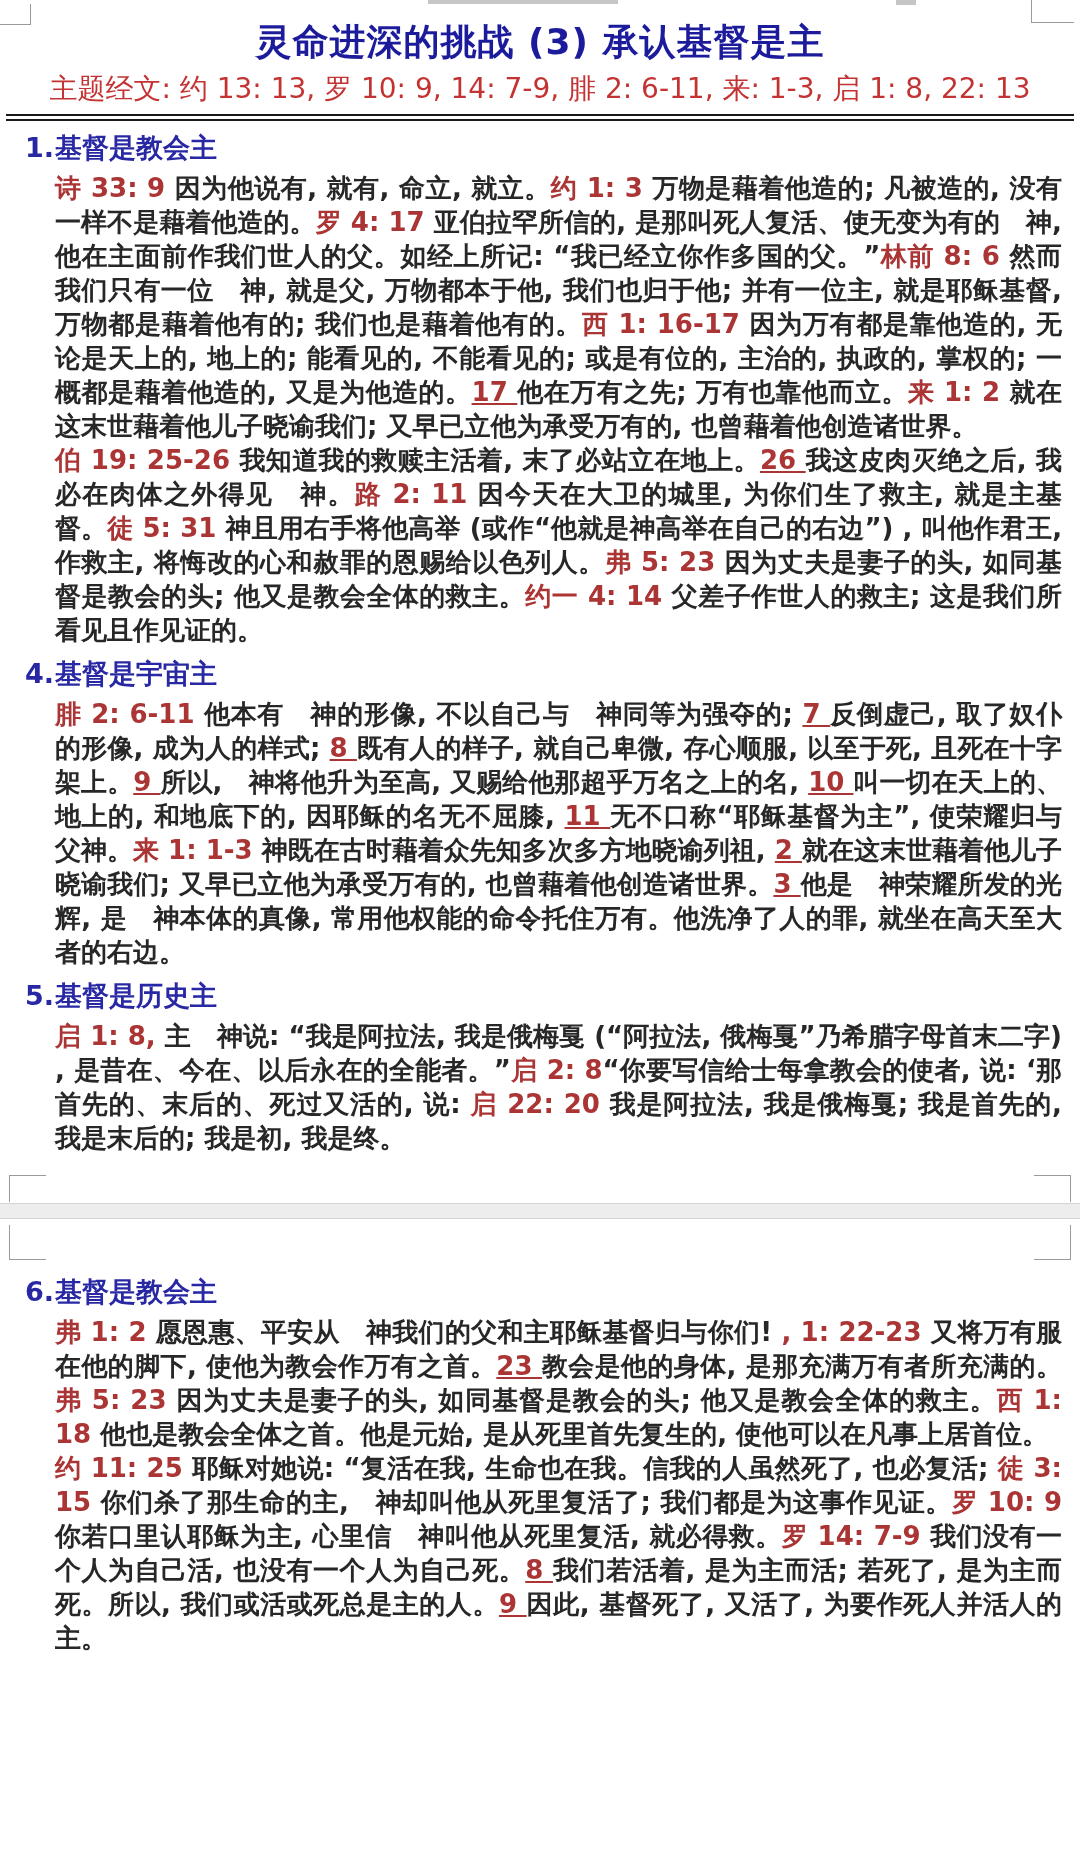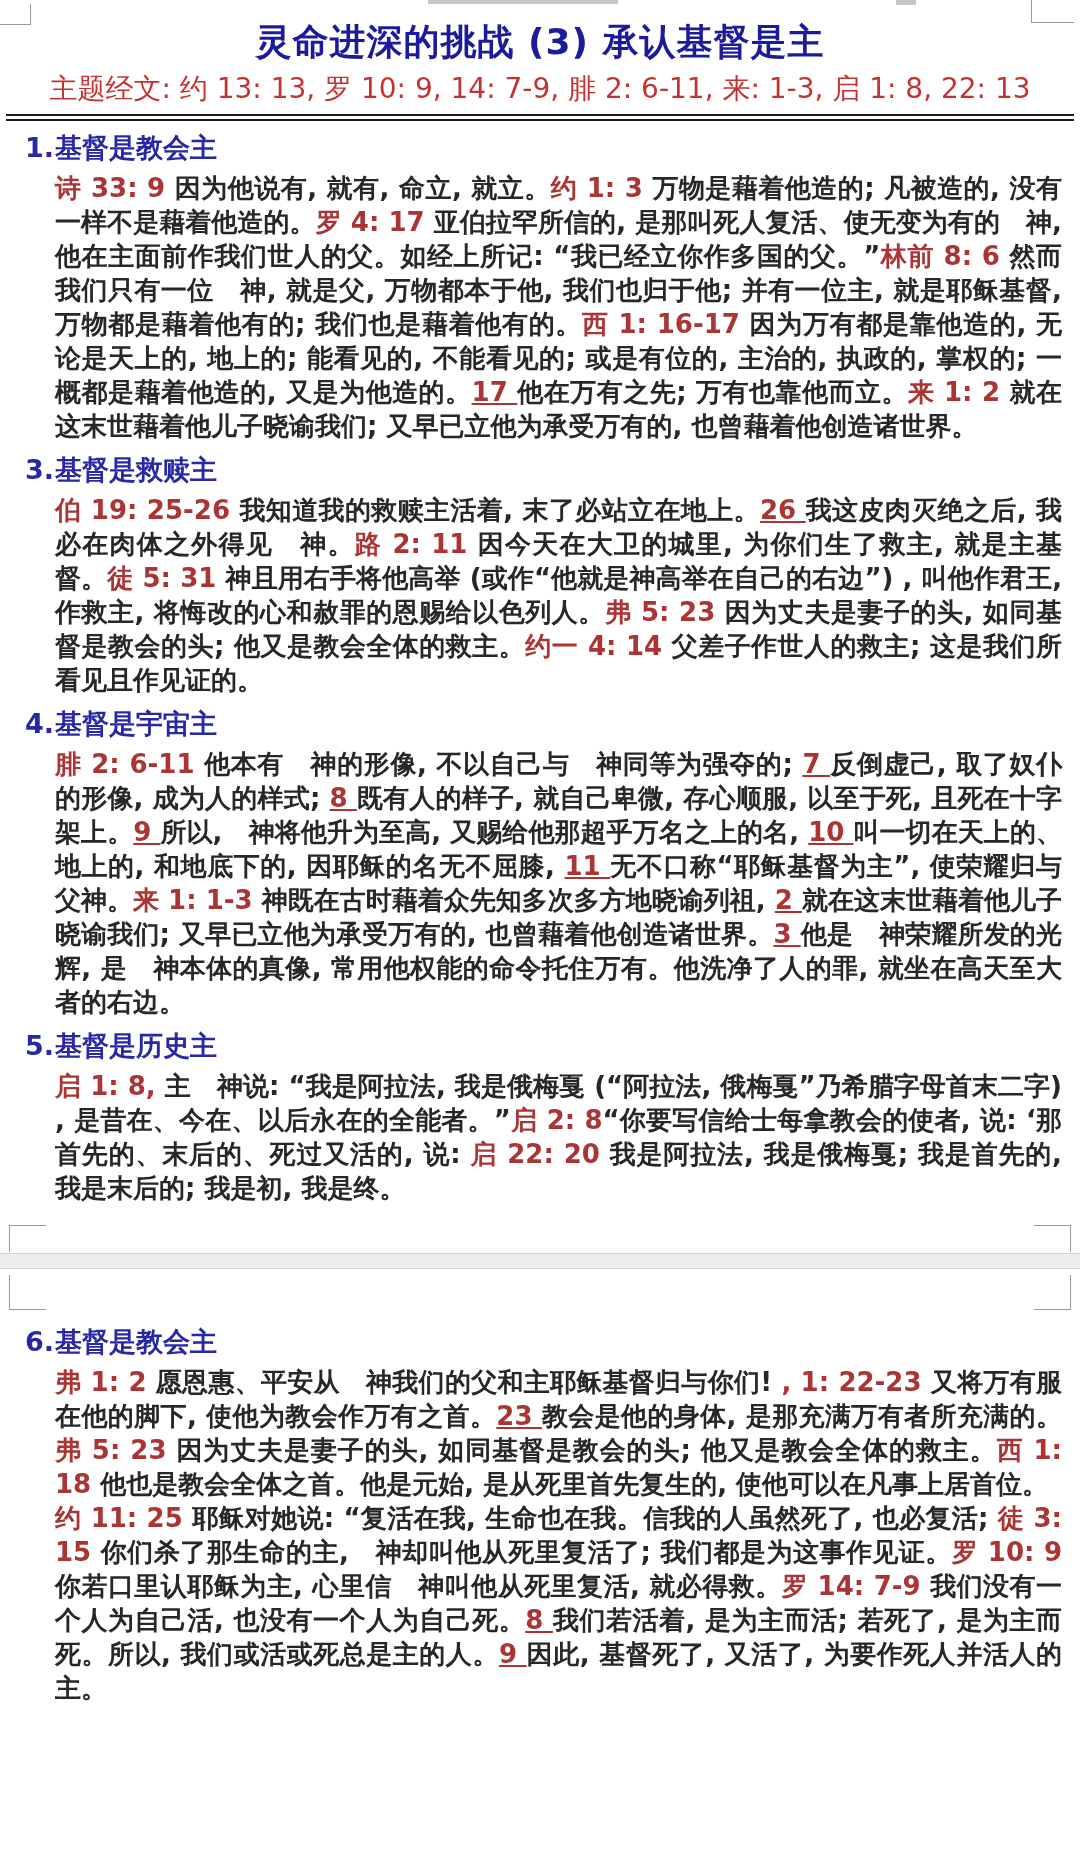--- a/index.html
+++ b/index.html
@@ -57,21 +57,20 @@
 </header>
 
 <main id="sections-page1">
     <section>
       <h2 class="sec"><span class="num">1. </span><span>基督是教会主</span></h2>
       <p class="body"><span class="ref">诗 33: 9 </span><span>因为他说有, 就有, 命立, 就立。</span><span class="ref">约 1: 3 </span><span>万物是藉着他造的; 凡被造的, 没有一样不是藉着他造的。</span><span class="ref">罗 4: 17 </span><span>亚伯拉罕所信的, 是那叫死人复活、使无变为有的　神, 他在主面前作我们世人的父。如经上所记: “我已经立你作多国的父。”</span><span class="ref">林前 8: 6 </span><span>然而我们只有一位　神, 就是父, 万物都本于他, 我们也归于他; 并有一位主, 就是耶稣基督, 万物都是藉着他有的; 我们也是藉着他有的。</span><span class="ref">西 1: 16-17 </span><span>因为万有都是靠他造的, 无论是天上的, 地上的; 能看见的, 不能看见的; 或是有位的, 主治的, 执政的, 掌权的; 一概都是藉着他造的, 又是为他造的。</span><span class="refnum">17 </span><span>他在万有之先; 万有也靠他而立。</span><span class="ref">来 1: 2 </span><span>就在这末世藉着他儿子晓谕我们; 又早已立他为承受万有的, 也曾藉着他创造诸世界。</span></p>
     </section>
     <section>
     </section>
     <section>
-      <h2 class="sec"><span class="num">3. </span><span>基督是救赎主</span></h2>
       <p class="body"><span class="ref">伯 19: 25-26 </span><span>我知道我的救赎主活着, 末了必站立在地上。</span><span class="refnum">26 </span><span>我这皮肉灭绝之后, 我必在肉体之外得见　神。</span><span class="ref">路 2: 11 </span><span>因今天在大卫的城里, 为你们生了救主, 就是主基督。</span><span class="ref">徒 5: 31 </span><span>神且用右手将他高举 (或作“他就是神高举在自己的右边”) , 叫他作君王, 作救主, 将悔改的心和赦罪的恩赐给以色列人。</span><span class="ref">弗 5: 23 </span><span>因为丈夫是妻子的头, 如同基督是教会的头; 他又是教会全体的救主。</span><span class="ref">约一 4: 14 </span><span>父差子作世人的救主; 这是我们所看见且作见证的。</span></p>
     </section>
     <section>
       <h2 class="sec"><span class="num">4. </span><span>基督是宇宙主</span></h2>
       <p class="body"><span class="ref">腓 2: 6-11 </span><span>他本有　神的形像, 不以自己与　神同等为强夺的; </span><span class="refnum">7 </span><span>反倒虚己, 取了奴仆的形像, 成为人的样式; </span><span class="refnum">8 </span><span>既有人的样子, 就自己卑微, 存心顺服, 以至于死, 且死在十字架上。</span><span class="refnum">9 </span><span>所以,　神将他升为至高, 又赐给他那超乎万名之上的名, </span><span class="refnum">10 </span><span>叫一切在天上的、地上的, 和地底下的, 因耶稣的名无不屈膝, </span><span class="refnum">11 </span><span>无不口称“耶稣基督为主”, 使荣耀归与父神。</span><span class="ref">来 1: 1-3 </span><span>神既在古时藉着众先知多次多方地晓谕列祖, </span><span class="refnum">2 </span><span>就在这末世藉着他儿子晓谕我们; 又早已立他为承受万有的, 也曾藉着他创造诸世界。</span><span class="refnum">3 </span><span>他是　神荣耀所发的光辉, 是　神本体的真像, 常用他权能的命令托住万有。他洗净了人的罪, 就坐在高天至大者的右边。</span></p>
     </section>
     <section>
       <h2 class="sec"><span class="num">5. </span><span>基督是历史主</span></h2>
       <p class="body"><span class="ref">启 1: 8, </span><span>主　神说: “我是阿拉法, 我是俄梅戛 (“阿拉法, 俄梅戛”乃希腊字母首末二字) , 是昔在、今在、以后永在的全能者。”</span><span class="ref">启 2: 8</span><span>“你要写信给士每拿教会的使者, 说: ‘那首先的、末后的、死过又活的, 说: </span><span class="ref">启 22: 20 </span><span>我是阿拉法, 我是俄梅戛; 我是首先的, 我是末后的; 我是初, 我是终。</span></p>
     </section>

